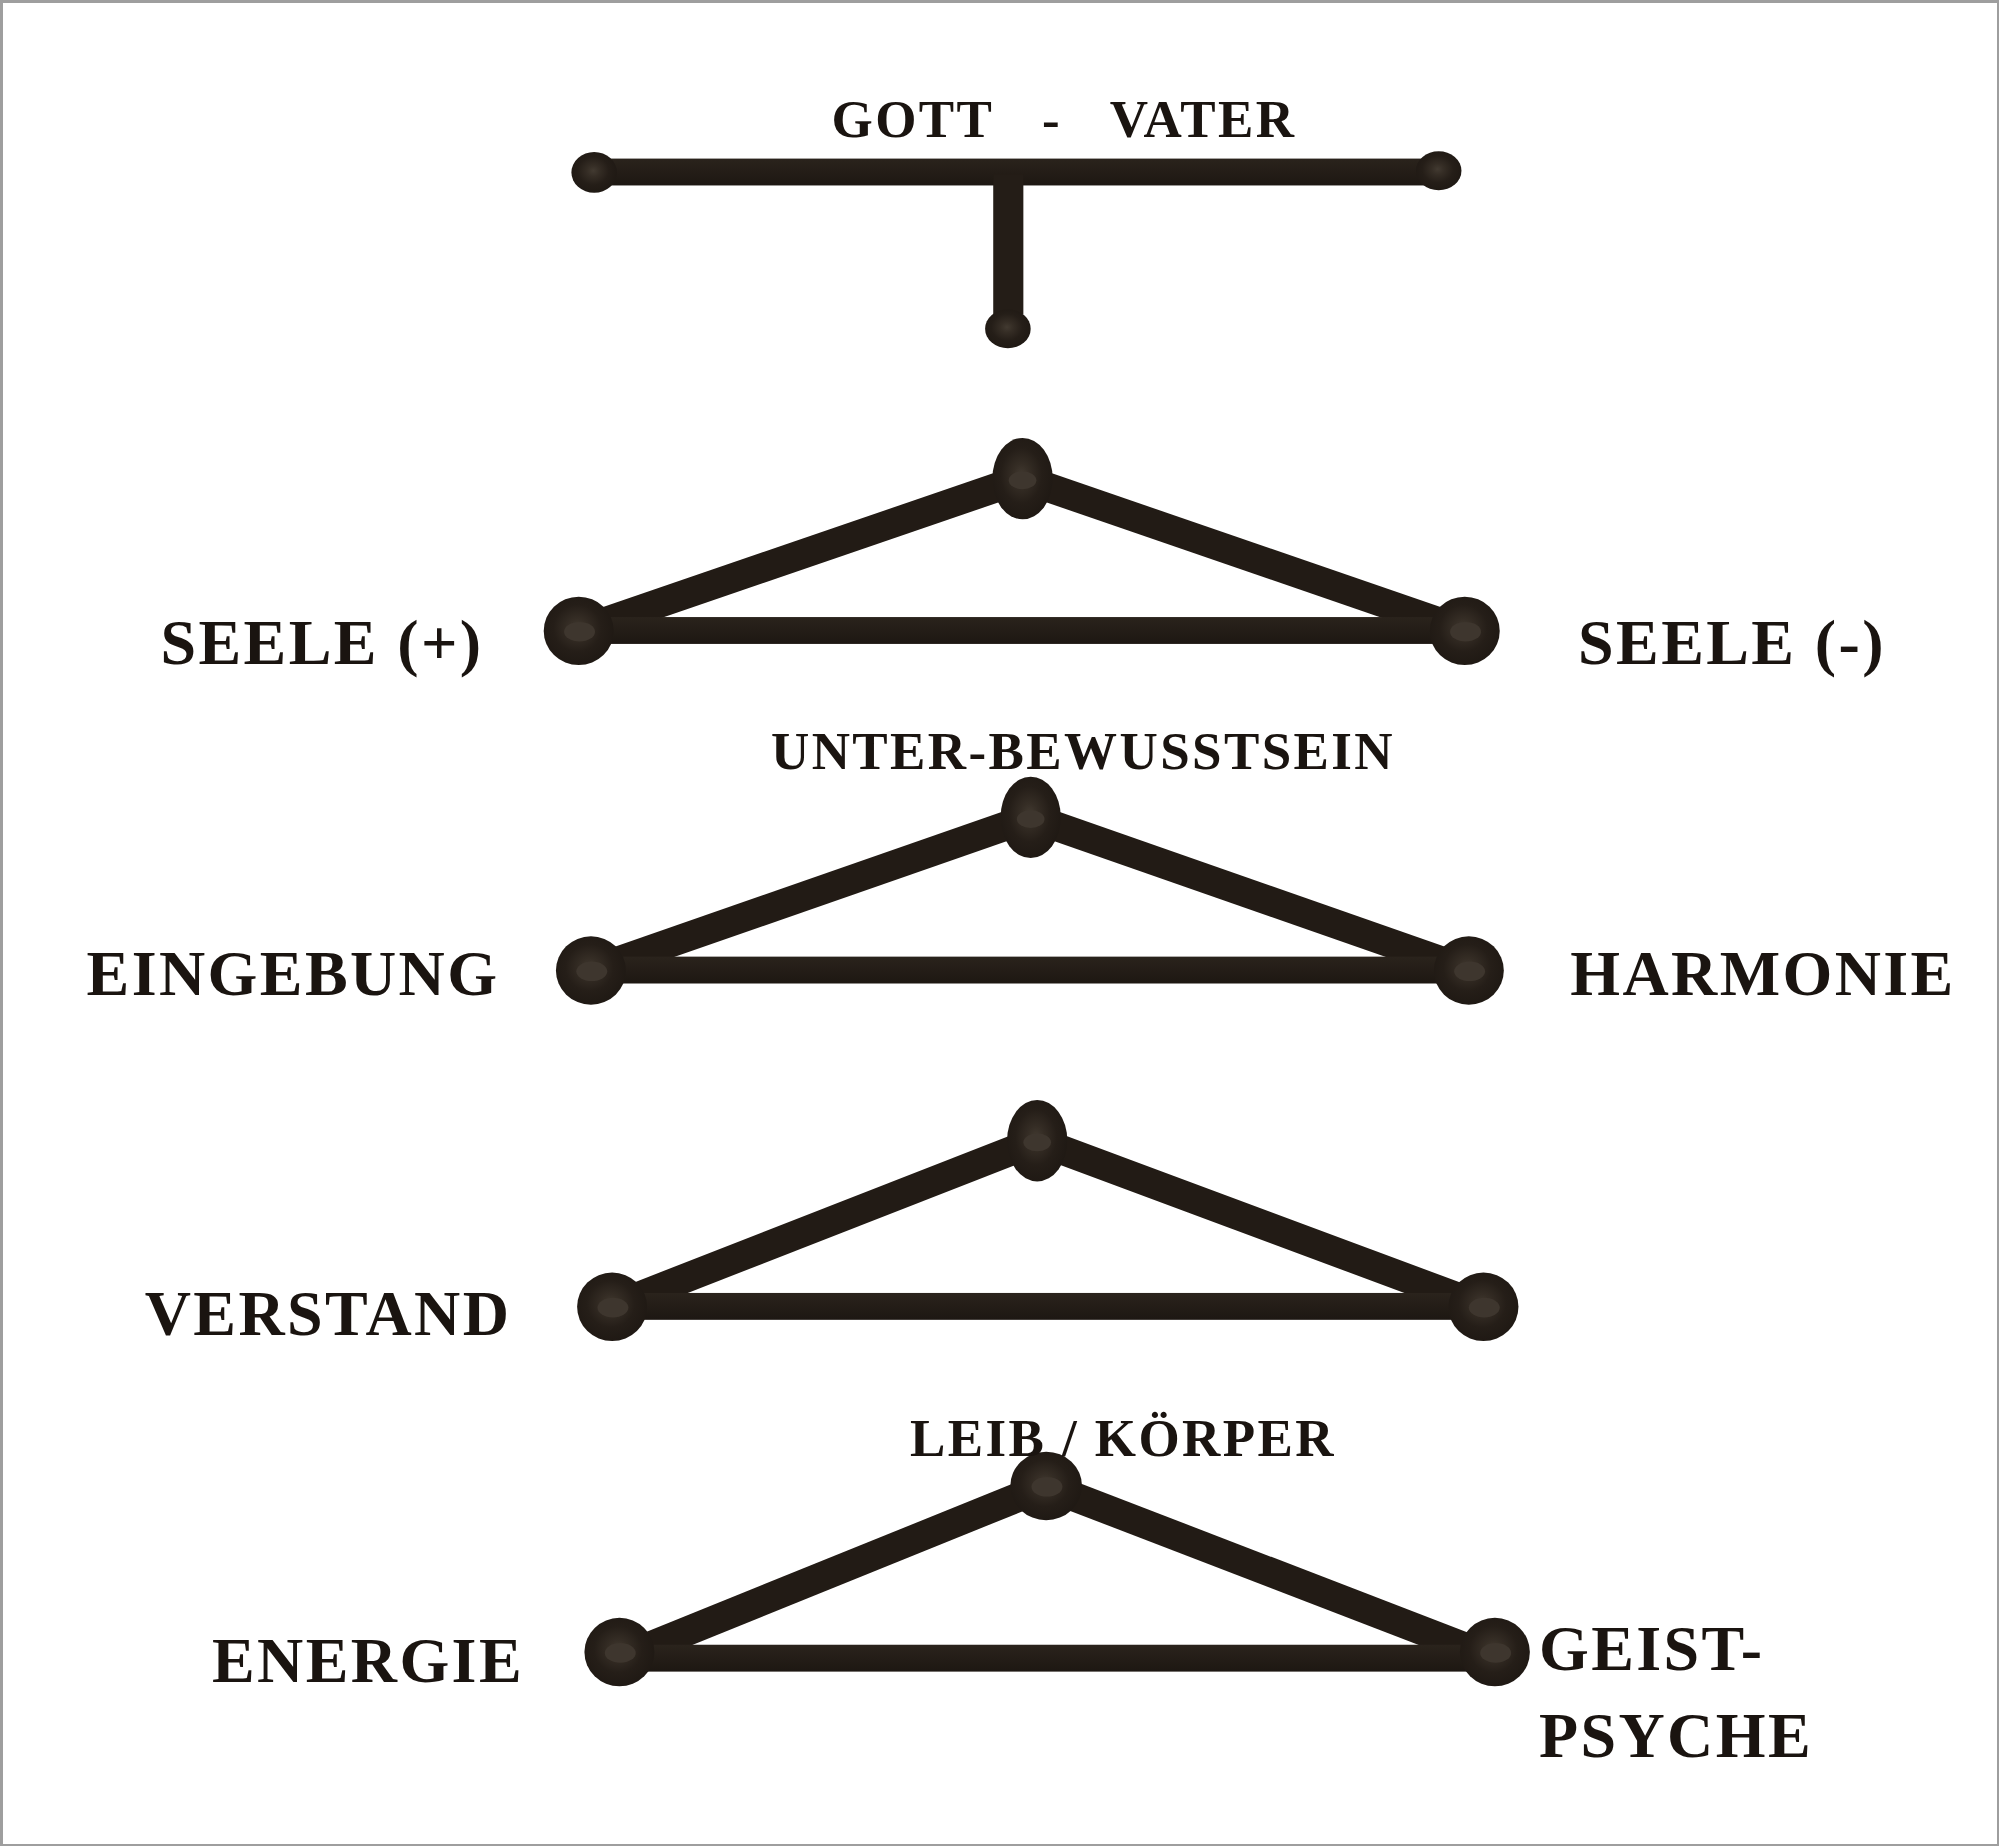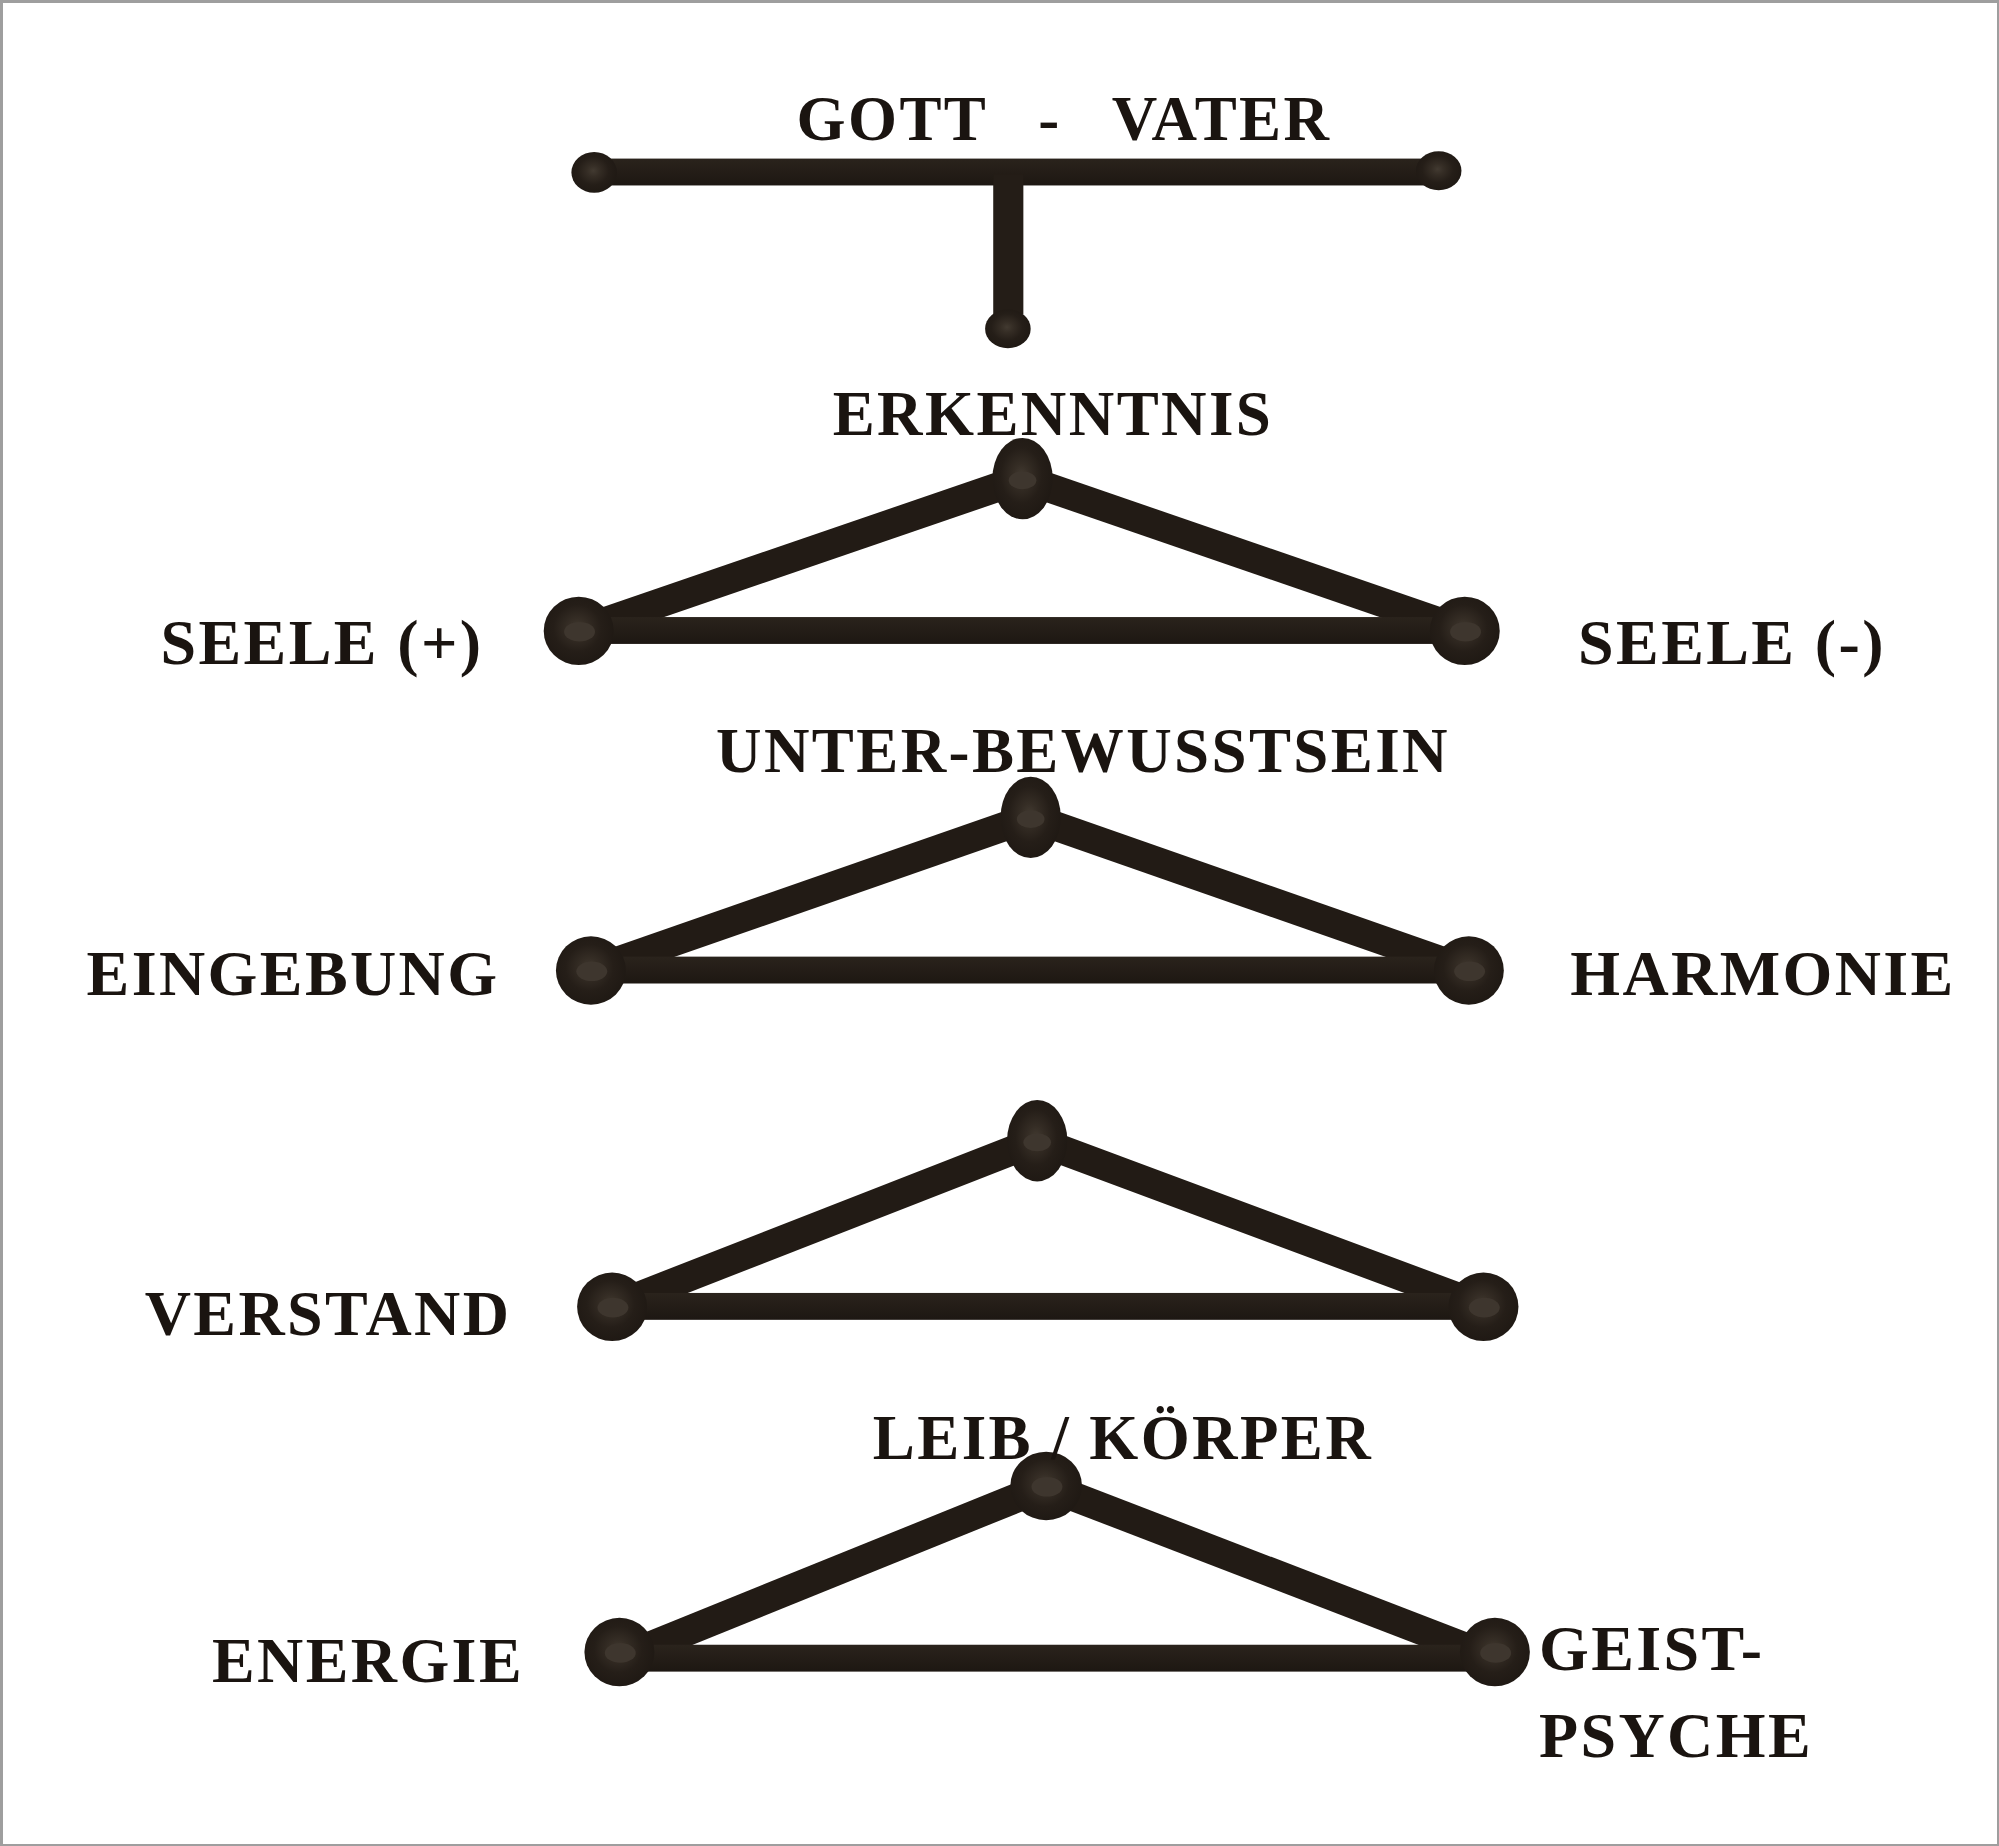--- a/index.html
+++ b/index.html
@@ -28,21 +28,21 @@
     position: absolute;
     transform: translate(-50%, -50%);
     font-weight: bold;
     font-size: 64px;
     letter-spacing: 2.4px;
     color: #1a1410;
     white-space: nowrap;
     line-height: 1;
   }
   .title {
-    font-size: 63px;
+    font-size: 53px;
     font-family: Liberation Serif, serif;
   }
   .wide-dash {
     word-spacing: 33px;
   }
   .left-align {
     transform: translateY(-50%);
   }
 </style>
 </head>
@@ -116,21 +116,20 @@
       <ellipse cx="1282" cy="1822" rx="19" ry="12" fill="#3e362e"></ellipse>
       <ellipse cx="757" cy="2025" rx="43" ry="42" fill="url(#dotGrad)"></ellipse>
       <ellipse cx="758" cy="2026" rx="19" ry="12" fill="#3e362e"></ellipse>
       <ellipse cx="1832" cy="2025" rx="43" ry="42" fill="url(#dotGrad)"></ellipse>
       <ellipse cx="1833" cy="2026" rx="19" ry="12" fill="#3e362e"></ellipse>
     </g>
   </svg>
 
   <div class="lbl title wide-dash" style="left:1061px; top:116px;">GOTT - VATER</div>
 
-  <div class="lbl title" style="left:1050px; top:411px;">ERKENNTNIS</div>
   <div class="lbl" style="left:319px; top:640px;">SEELE (+)</div>
   <div class="lbl" style="left:1729px; top:640px;">SEELE (-)</div>
 
   <div class="lbl title" style="left:1080px; top:748px;">UNTER-BEWUSSTSEIN</div>
   <div class="lbl" style="left:290px; top:971px;">EINGEBUNG</div>
   <div class="lbl" style="left:1760px; top:971px;">HARMONIE</div>
 
   <div class="lbl" style="left:325px; top:1311px;">VERSTAND</div>
 
   <div class="lbl title" style="left:1120px; top:1435px;text-align:right;">LEIB / KÖRPER</div>

